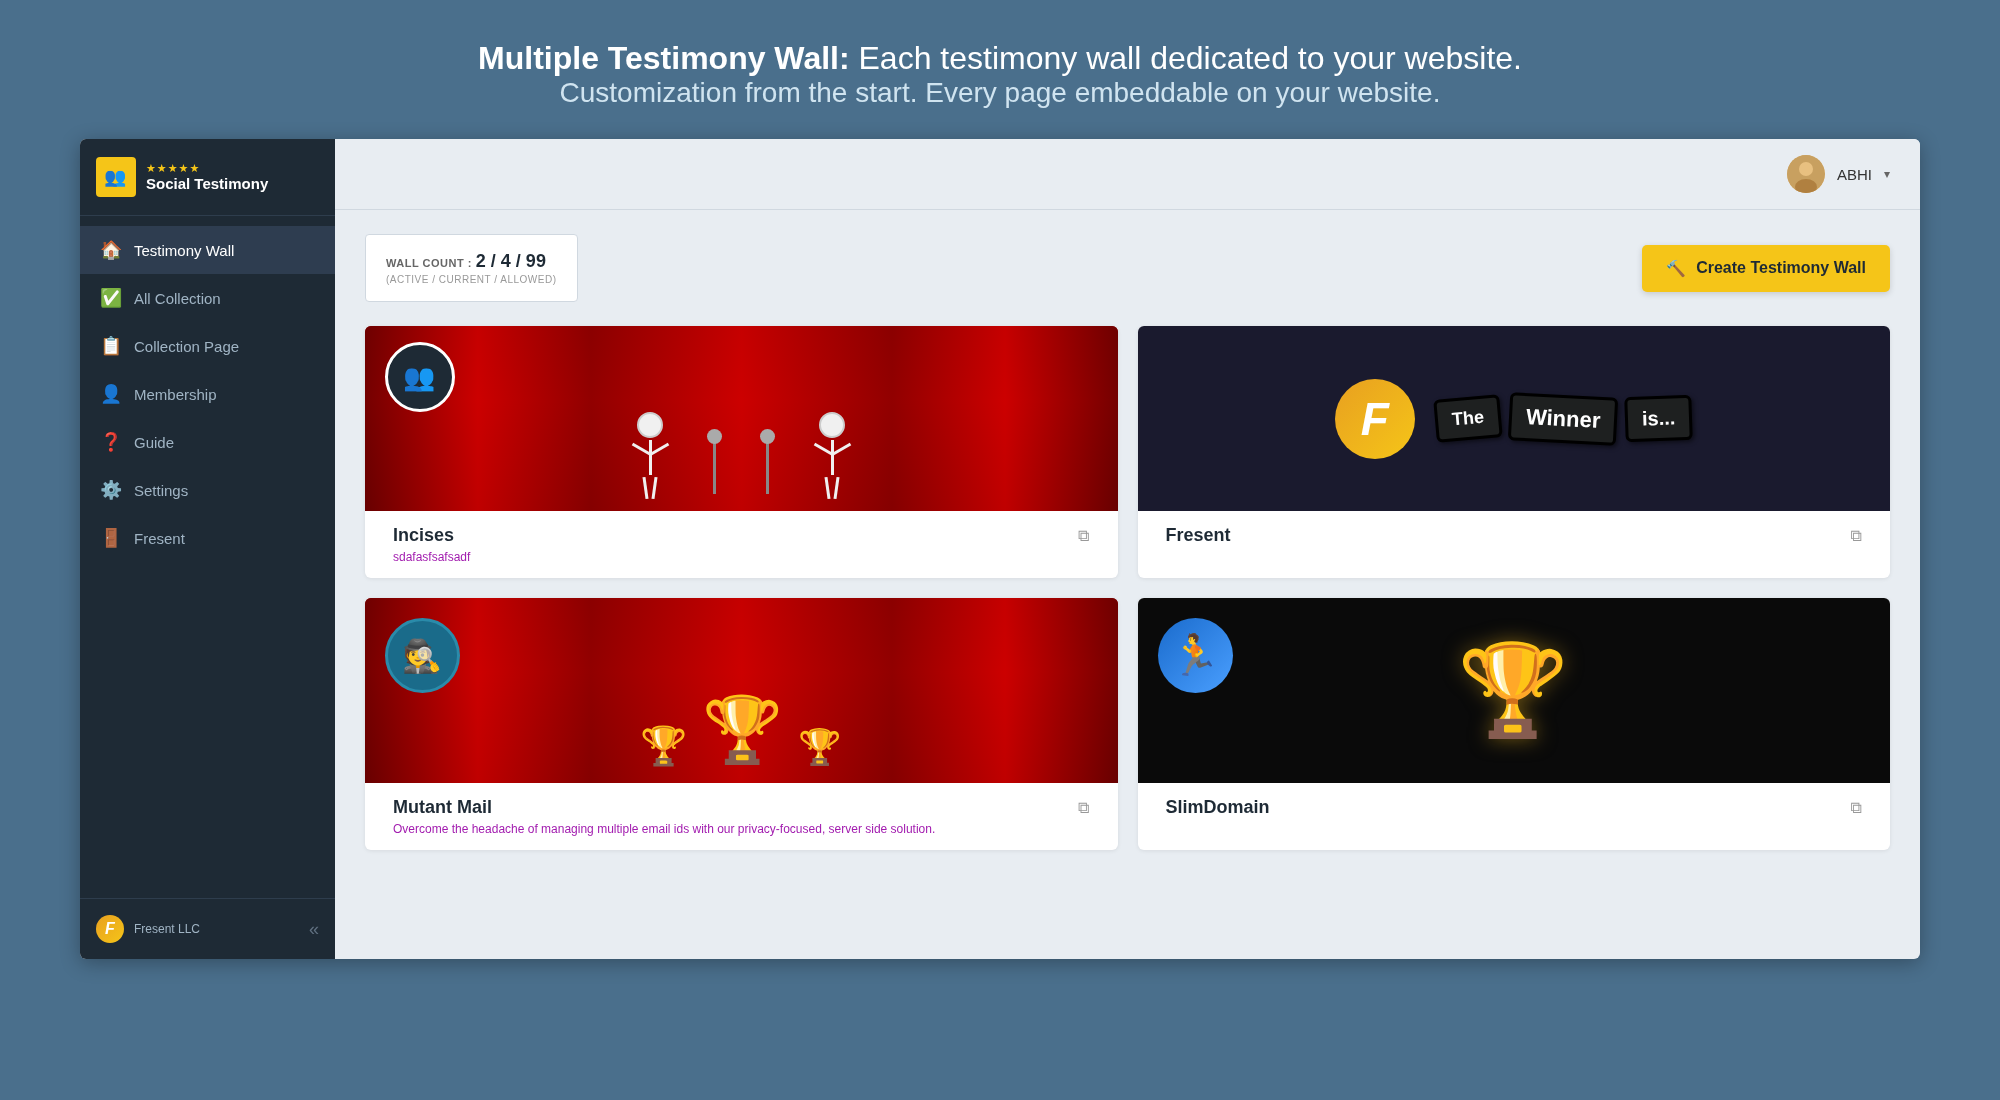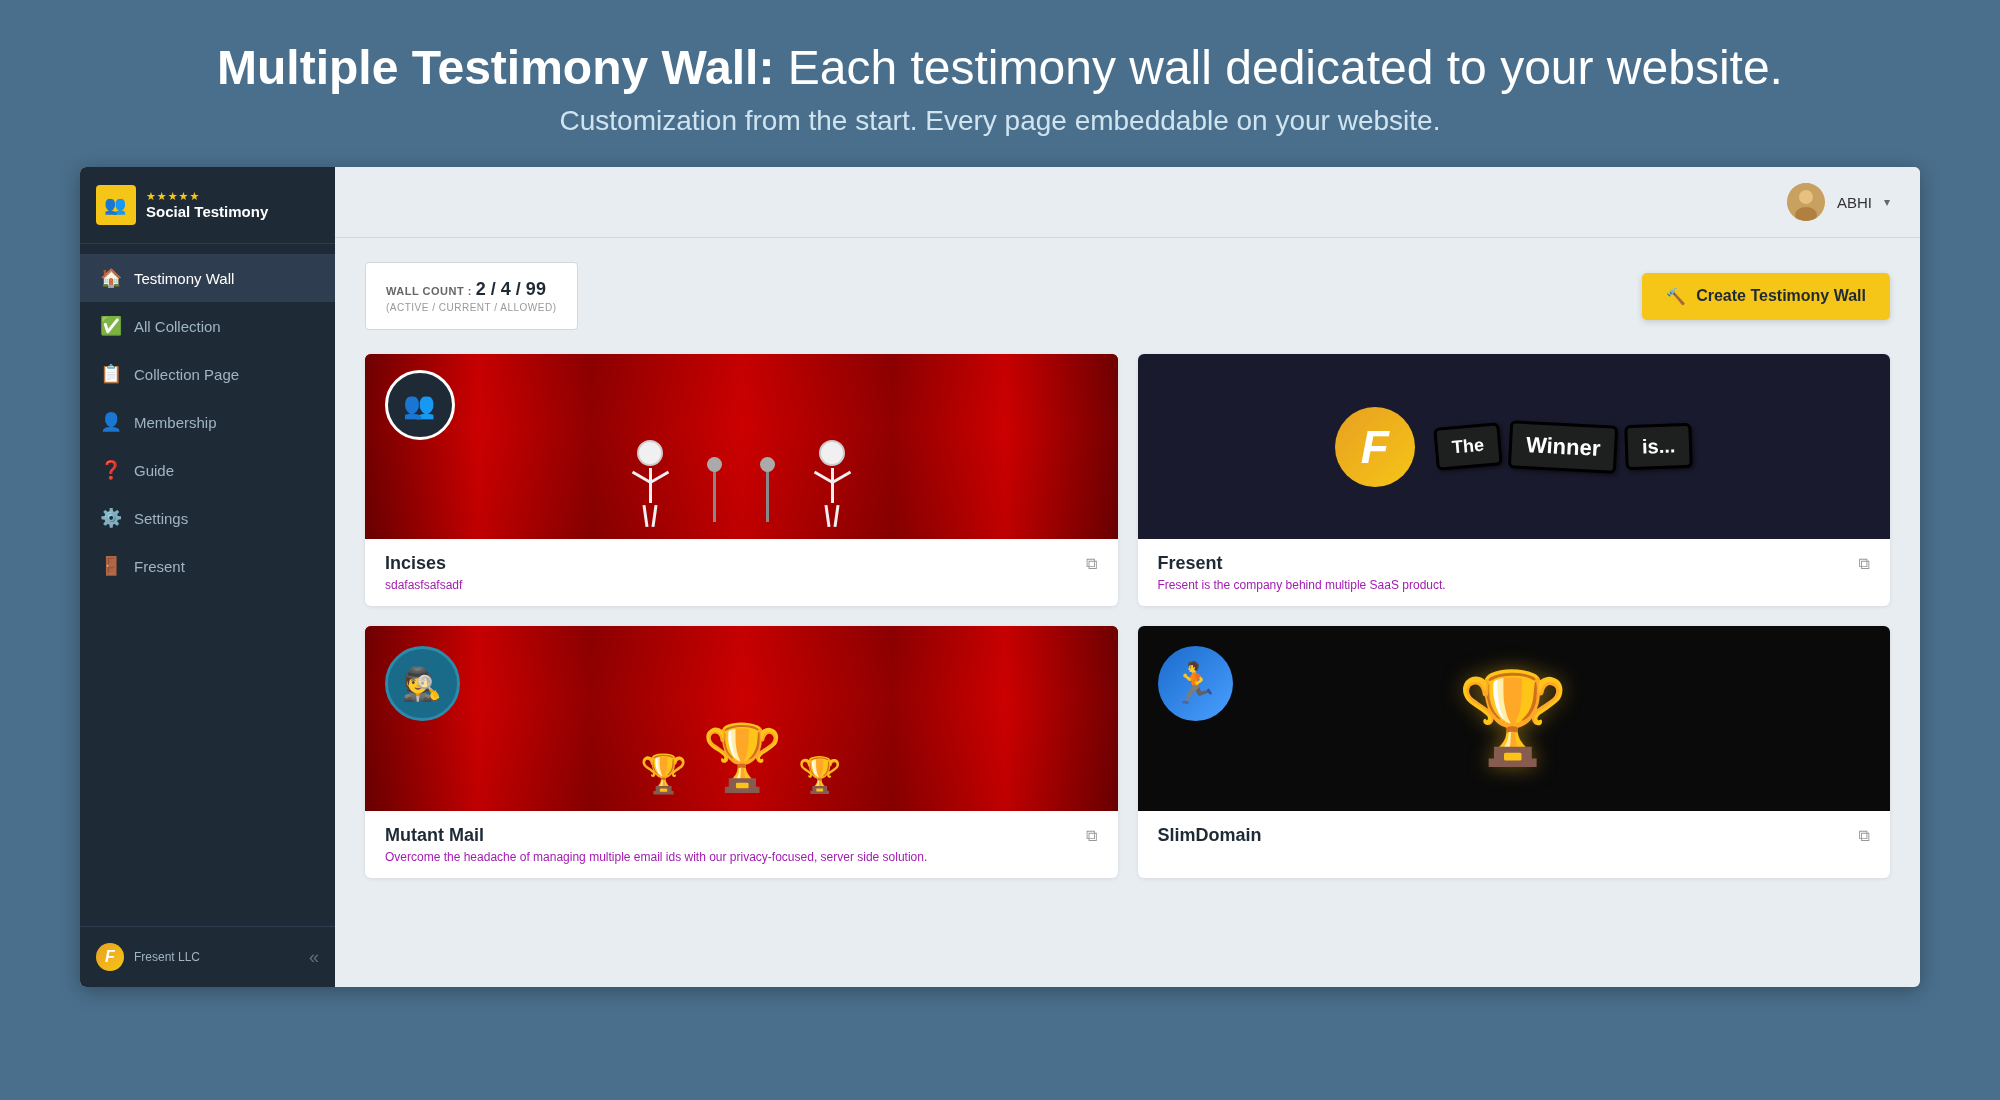--- a/index.html
+++ b/index.html
@@ -10,23 +10,22 @@
       min-height: 1100px;
     }
 
     
     .top-banner {
       text-align: center;
       padding: 40px 20px 30px;
       color: #fff;
     }
     .top-banner h1 {
-      font-size: 48px;
+      font-size: 32px;
       font-weight: 400;
-      margin-bottom: 10px;
     }
     .top-banner h1 strong {
       font-weight: 800;
     }
     .top-banner p {
       font-size: 28px;
       color: #d0e4f0;
       text-align: center;
     }
 
@@ -222,21 +221,21 @@
     }
     .card-image {
       width: 100%;
       height: 185px;
       object-fit: cover;
       display: block;
       position: relative;
       overflow: hidden;
     }
     .card-body {
-      padding: 14px 20px;
+      padding: 14px 28px;
     }
     .card-title-row {
       display: flex;
       align-items: center;
       justify-content: space-between;
     }
     .card-title {
       font-size: 18px;
       font-weight: 600;
       color: #1e2a35;
@@ -575,21 +574,20 @@
               <div class="winner-tag">The</div>
               <div class="winner-tag">Winner</div>
               <div class="winner-tag">is...</div>
             </div>
           </div>
           <div class="card-body">
             <div class="card-title-row">
               <span class="card-title">Fresent</span>
               <span class="card-external-icon">⧉</span>
             </div>
-            <div class="card-desc">Fresent is the company behind multiple SaaS product.</div>
           </div>
         </div>
 
         <div class="card">
           <div class="card-image img-mutant">
             <div class="curtain-bg"></div>
             <div class="mutant-icon">🕵️</div>
             <div class="curtain-overlay">
               <div class="trophy-scene">
                 <div class="trophy small">

